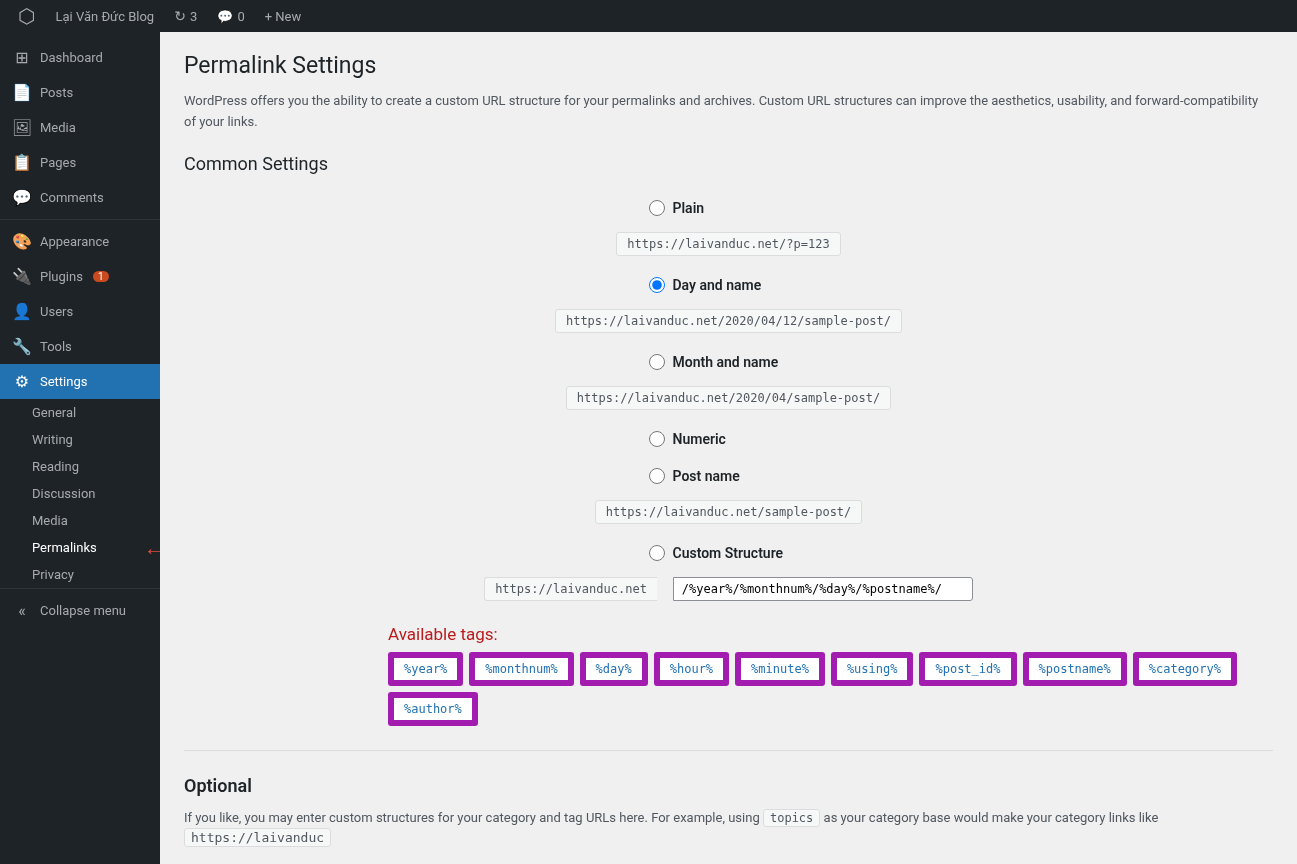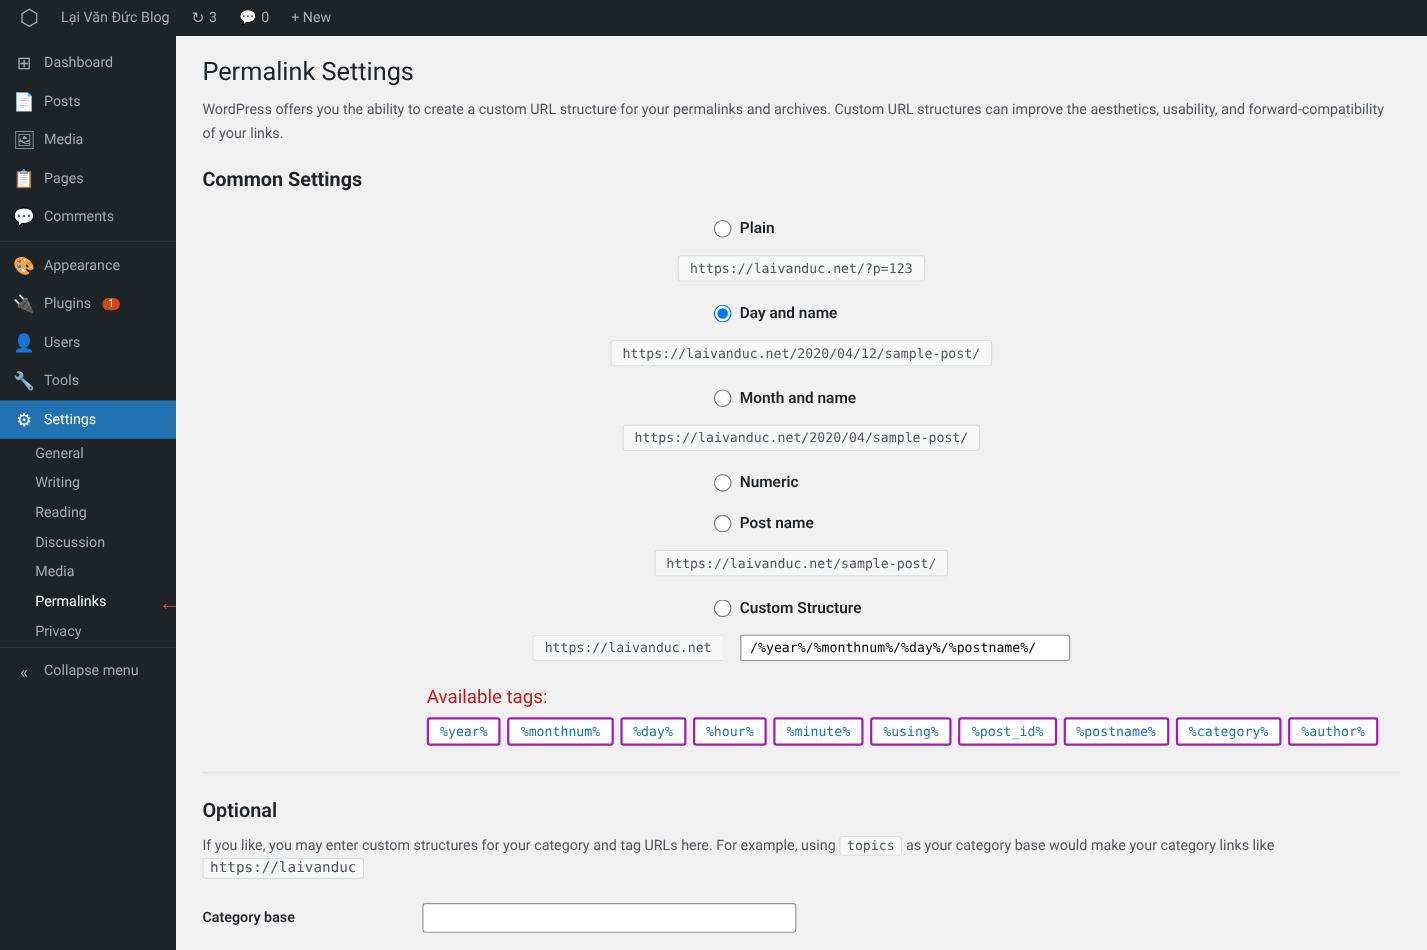--- a/index.html
+++ b/index.html
@@ -66,21 +66,21 @@
       padding: 20px 24px;
       background: #f0f0f1;
       overflow-y: auto;
     }
     .page-title {
       font-size: 23px; font-weight: 400; color: #1d2327;
       margin-bottom: 12px;
     }
     .page-desc { color: #50575e; font-size: 13px; margin-bottom: 20px; line-height: 1.6; }
 
-    .section-title { font-size: 18px; font-weight: 700; color: #1d2327; margin-bottom: 16px; }
+    .section-title { font-size: 18px; font-weight: 400; color: #1d2327; margin-bottom: 16px; }
 
     .permalink-row {
       display: flex; align-items: center; gap: 16px;
       padding: 10px 0;
       border-bottom: 1px solid transparent;
       flex-direction: column;
     }
     .permalink-row label { display: flex; align-items: center; gap: 8px; cursor: pointer; min-width: 160px; }
     .permalink-row label span { font-weight: 600; font-size: 14px; }
     .permalink-example {
@@ -111,21 +111,21 @@
       font-family: monospace;
       font-size: 12px;
       border-radius: 0 3px 3px 0;
       min-width: 300px;
     }
 
     .available-tags { margin-top: 12px; padding-left: 204px; }
     .available-tags-label { color: #b91c1c; margin-bottom: 8px; font-size: 17px; }
     .tags-list { display: flex; flex-wrap: wrap; gap: 6px; margin-top: 6px; }
     .tag-btn {
-      background: #fff; border: 2px solid #a21caf;
+      background: #fff; border: 6px solid #a21caf;
       color: #2271b1; padding: 4px 10px; border-radius: 3px;
       font-size: 12px; cursor: pointer; font-family: monospace;
     }
 
     .section-divider { margin: 24px 0; border: none; border-top: 1px solid #dcdcde; }
 
     .optional-section { margin-top: 8px; }
     .optional-title { font-size: 18px; font-weight: 600; color: #1d2327; margin-bottom: 12px; }
     .optional-desc { color: #50575e; font-size: 13px; margin-bottom: 20px; line-height: 1.6; }
     .optional-desc .topics-tag {

